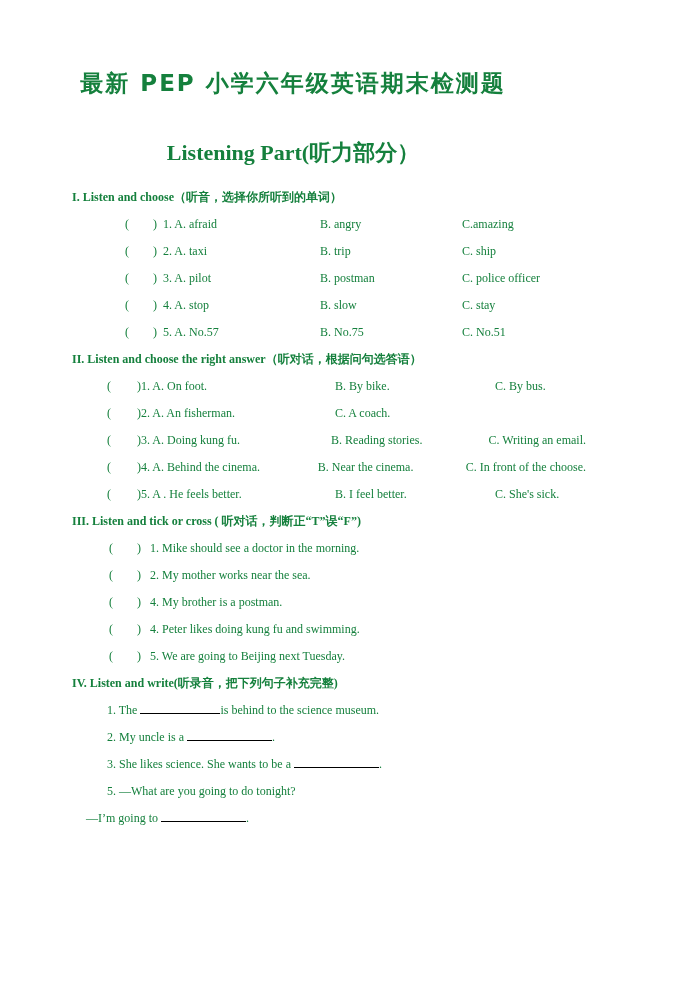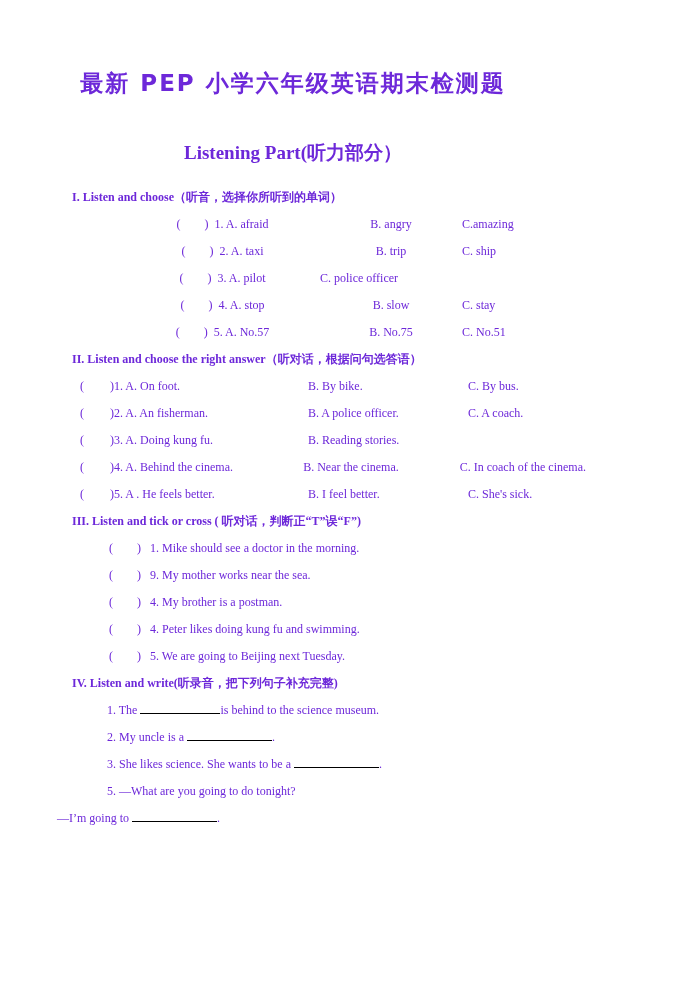--- a/index.html
+++ b/index.html
@@ -1,54 +1,54 @@
 <!DOCTYPE html>
 <html><head>
 <meta charset="utf-8">
 <style>
   * { margin:0; padding:0; box-sizing:border-box; }
   html, body { background:#ffffff; }
   .page {
     position:relative;
     width:586px; height:982px;
     background:#ffffff;
-    color:#6d28d9;
+    color:#15803d;
     font-family:"Liberation Serif","DejaVu Serif",serif;
     overflow:hidden;
   }
   .title {
     padding-top:69px;
     text-align:center;
     font-family:"DejaVu Sans","Liberation Sans",sans-serif;
     font-weight:bold;
     font-size:23px;
     line-height:29px;
     letter-spacing:2px;
   }
   .subtitle {
     margin-top:43px;
     text-align:center;
     font-weight:bold;
-    font-size:19px;
+    font-size:22px;
     line-height:24px;
   }
   .content { margin-top:19px; }
   .line { line-height:26.6px; min-height:27px; font-size:12px; white-space:nowrap; }
   .heading { padding-left:72px; font-weight:bold; }
   .row { display:flex; }
   .cell { white-space:nowrap; }
-  .sec1-row { padding-left:125px;text-align:center; }
+  .sec1-row { padding-left:125px; }
   .sec1-row .a { width:195px; }
   .sec1-row .b { width:142px; }
-  .sec2-row { padding-left:52px;margin-left:28px; }
+  .sec2-row { padding-left:107px; }
   .sec2-row .a { width:228px; }
   .sec2-row .b { width:160px; }
   .sec3-row { padding-left:109px; }
   .sec4-row { padding-left:107px; }
-  .sec4-row.cont { padding-left:57px; }
+  .sec4-row.cont { padding-left:86px; }
   .br { white-space:nowrap; }
   .gap { display:inline-block; width:24px; }
   .sec2-row .gap { width:26px; }
   .sec1-row .br { margin-right:6px; }
   .sec3-row .br { margin-right:9px; }
   .blank {
     display:inline-block;
     width:85px; height:16px;
     border-bottom:1px solid #000;
     vertical-align:baseline;
@@ -73,20 +73,21 @@
       <span class="cell b">B. angry</span>
       <span class="cell c">C.amazing</span>
     </div>
     <div class="line row sec1-row">
       <span class="cell a"><span class="br"><span>(</span><span class="gap"></span><span>)</span></span><span>2. A. taxi</span></span>
       <span class="cell b">B. trip</span>
       <span class="cell c">C. ship</span>
     </div>
     <div class="line row sec1-row">
       <span class="cell a"><span class="br"><span>(</span><span class="gap"></span><span>)</span></span><span>3. A. pilot</span></span>
+      <span class="cell b">B. postman</span>
       <span class="cell c">C. police officer</span>
     </div>
     <div class="line row sec1-row">
       <span class="cell a"><span class="br"><span>(</span><span class="gap"></span><span>)</span></span><span>4. A. stop</span></span>
       <span class="cell b">B. slow</span>
       <span class="cell c">C. stay</span>
     </div>
     <div class="line row sec1-row">
       <span class="cell a"><span class="br"><span>(</span><span class="gap"></span><span>)</span></span><span>5. A. No.57</span></span>
       <span class="cell b">B. No.75</span>
@@ -95,47 +96,47 @@
 
     <div class="line heading">II. Listen and choose the right answer（听对话，根据问句选答语）</div>
 
     <div class="line row sec2-row">
       <span class="cell a"><span class="br"><span>(</span><span class="gap"></span><span>)</span></span><span>1. A. On foot.</span></span>
       <span class="cell b">B. By bike.</span>
       <span class="cell c">C. By bus.</span>
     </div>
     <div class="line row sec2-row">
       <span class="cell a"><span class="br"><span>(</span><span class="gap"></span><span>)</span></span><span>2. A. An fisherman.</span></span>
-      <span class="cell b">B. A police officer.</span>
       <span class="cell c">C. A coach.</span>
     </div>
     <div class="line row sec2-row">
       <span class="cell a"><span class="br"><span>(</span><span class="gap"></span><span>)</span></span><span>3. A. Doing kung fu.</span></span>
       <span class="cell b">B. Reading stories.</span>
+      <span class="cell c">C. Writing an email.</span>
     </div>
     <div class="line row sec2-row">
       <span class="cell a"><span class="br"><span>(</span><span class="gap"></span><span>)</span></span><span>4. A. Behind the cinema.</span></span>
       <span class="cell b">B. Near the cinema.</span>
-      <span class="cell c">C. In coach of the cinema.</span>
+      <span class="cell c">C. In front of the choose.</span>
     </div>
     <div class="line row sec2-row">
       <span class="cell a"><span class="br"><span>(</span><span class="gap"></span><span>)</span></span><span>5. A . He feels better.</span></span>
       <span class="cell b">B. I feel better.</span>
       <span class="cell c">C. She's sick.</span>
     </div>
 
     <div class="line heading">III. Listen and tick or cross (  听对话，判断正“T”误“F”)</div>
 
     <div class="line row sec3-row">
       <span class="br"><span>(</span><span class="gap"></span><span>)</span></span>
       <span>1. Mike should see a doctor in the morning.</span>
     </div>
     <div class="line row sec3-row">
       <span class="br"><span>(</span><span class="gap"></span><span>)</span></span>
-      <span>9. My mother works near the sea.</span>
+      <span>2. My mother works near the sea.</span>
     </div>
     <div class="line row sec3-row">
       <span class="br"><span>(</span><span class="gap"></span><span>)</span></span>
       <span>4. My brother is a postman.</span>
     </div>
     <div class="line row sec3-row">
       <span class="br"><span>(</span><span class="gap"></span><span>)</span></span>
       <span>4. Peter likes doing kung fu and swimming.</span>
     </div>
     <div class="line row sec3-row">

